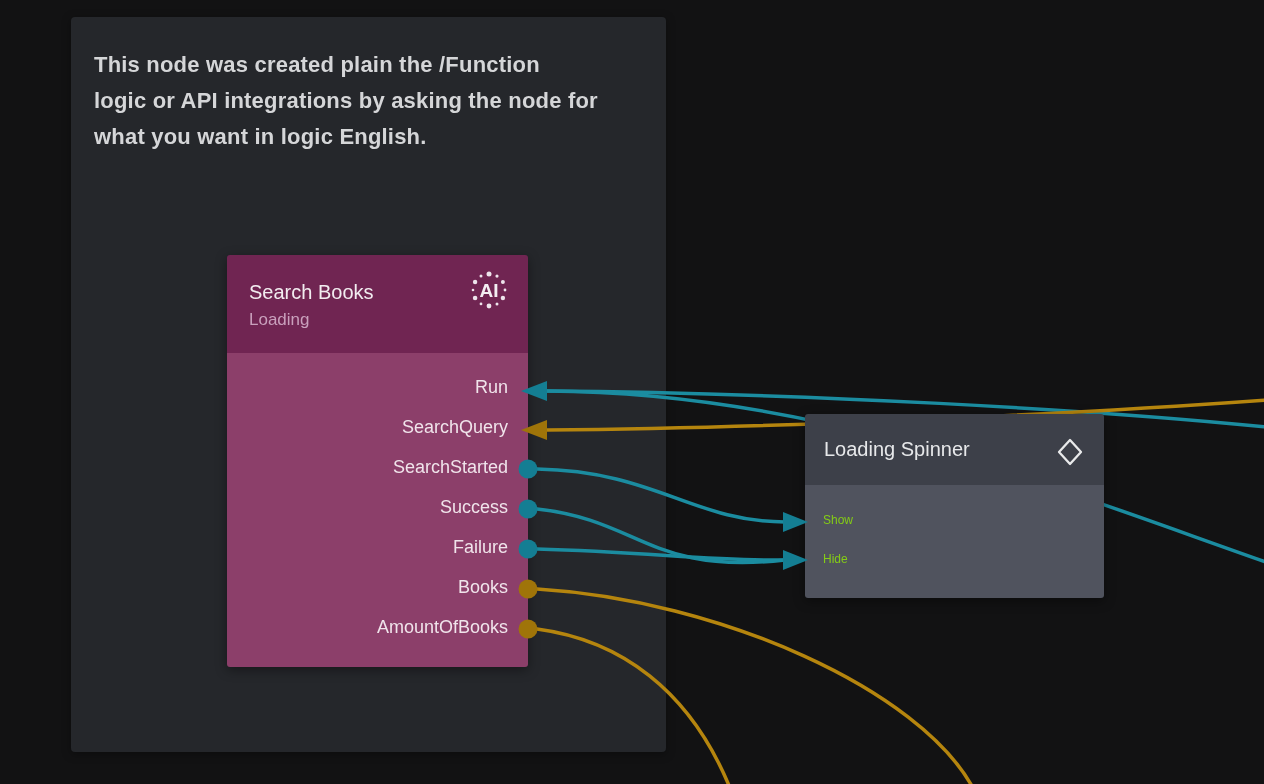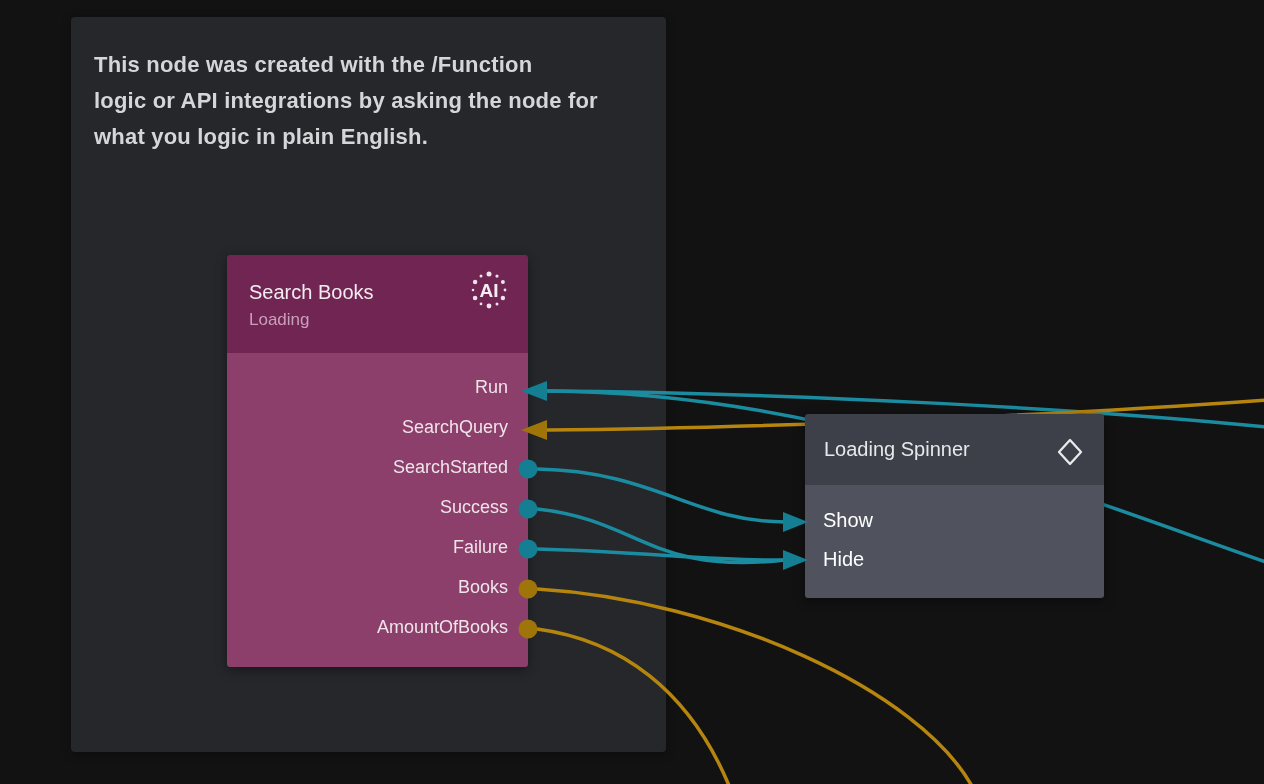--- a/index.html
+++ b/index.html
@@ -58,33 +58,33 @@
     box-sizing:border-box;padding-left:19px;
   }
   #spinner-node .hdr .title{color:#e7e8ea;font-size:20px;}
   #diamond{position:absolute;right:21px;top:24px;}
   #spinner-node .body{
     height:113px;background:var(--spinner-body,#50535e);
     border-radius:0 0 3px 3px;box-sizing:border-box;padding-top:16px;
   }
   .sp-port-row{
     height:39px;line-height:39px;text-align:left;padding-left:18px;
-    color:#ffffff;font-size:20px;
+    color:#84cc16;font-size:12px;
   }
 </style>
 </head>
 <body>
 
 <div id="canvas">
 
   <div id="comment-panel">
     <div id="comment-text">
-      <div>This node was created with the /Function</div>
+      <div>This node was created plain the /Function</div>
       <div>logic or API integrations by asking the node for</div>
-      <div>what you logic in plain English.</div>
+      <div>what you want in logic English.</div>
     </div>
   </div>
 
   <svg id="wires-layer" width="1264" height="784" viewBox="0 0 1264 784">
     <path class="wire teal" d="M547,391 C800,393 1100,410 1266,427"></path>
     <path class="wire teal" d="M547,391 C820,392 1060,490 1266,562"></path>
     <path class="wire orange" d="M547,430 C800,428 1100,412 1266,400"></path>
     <path class="wire teal" d="M537,469 C655,471 694,522 785,522"></path>
     <path class="wire teal" d="M537,509 C640,520 650,575 785,560"></path>
     <path class="wire teal" d="M537,549 C650,552 710,561 785,560"></path>

